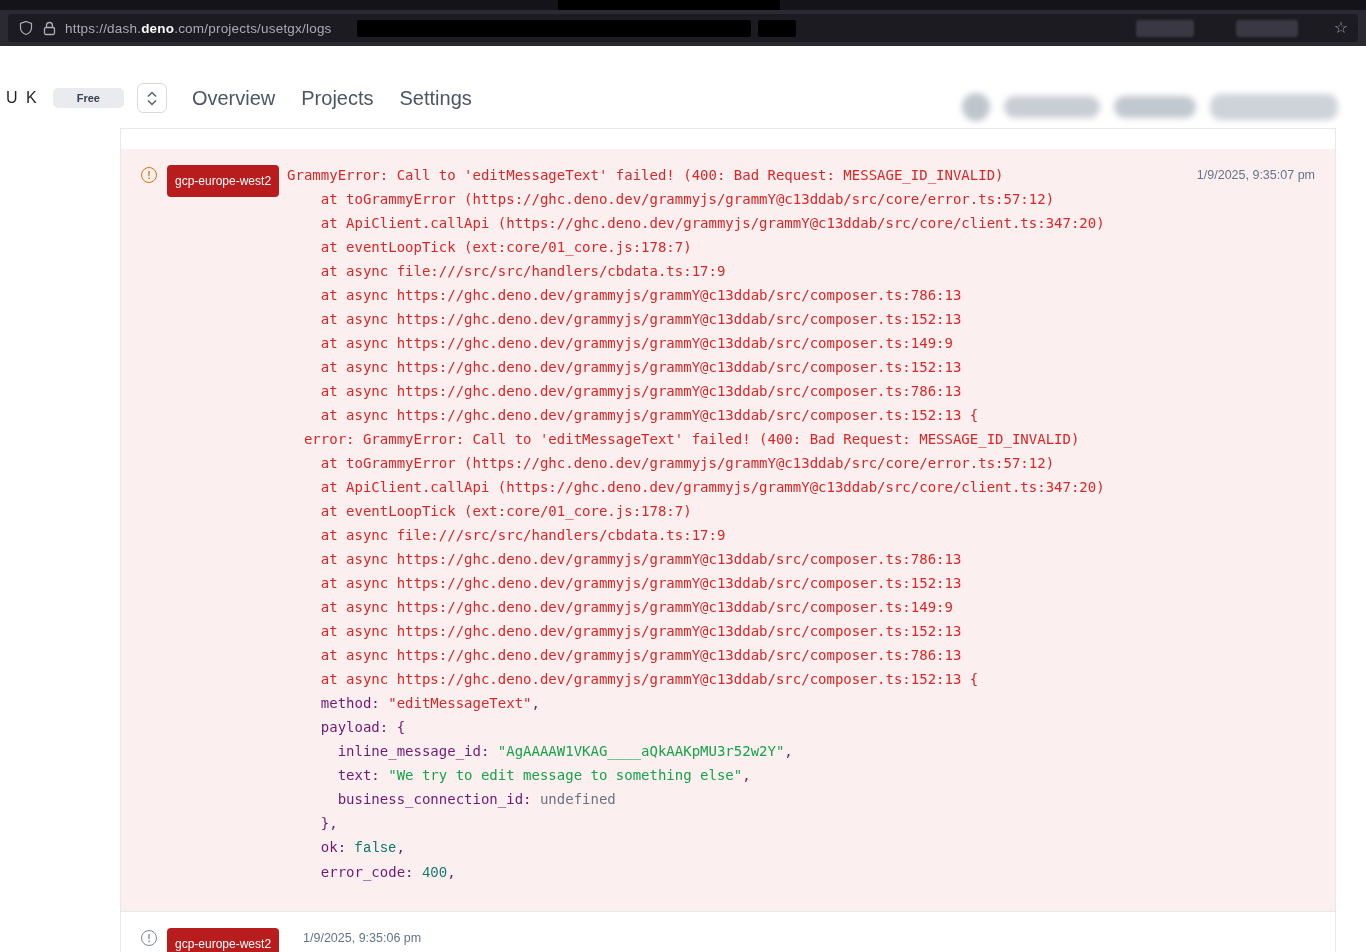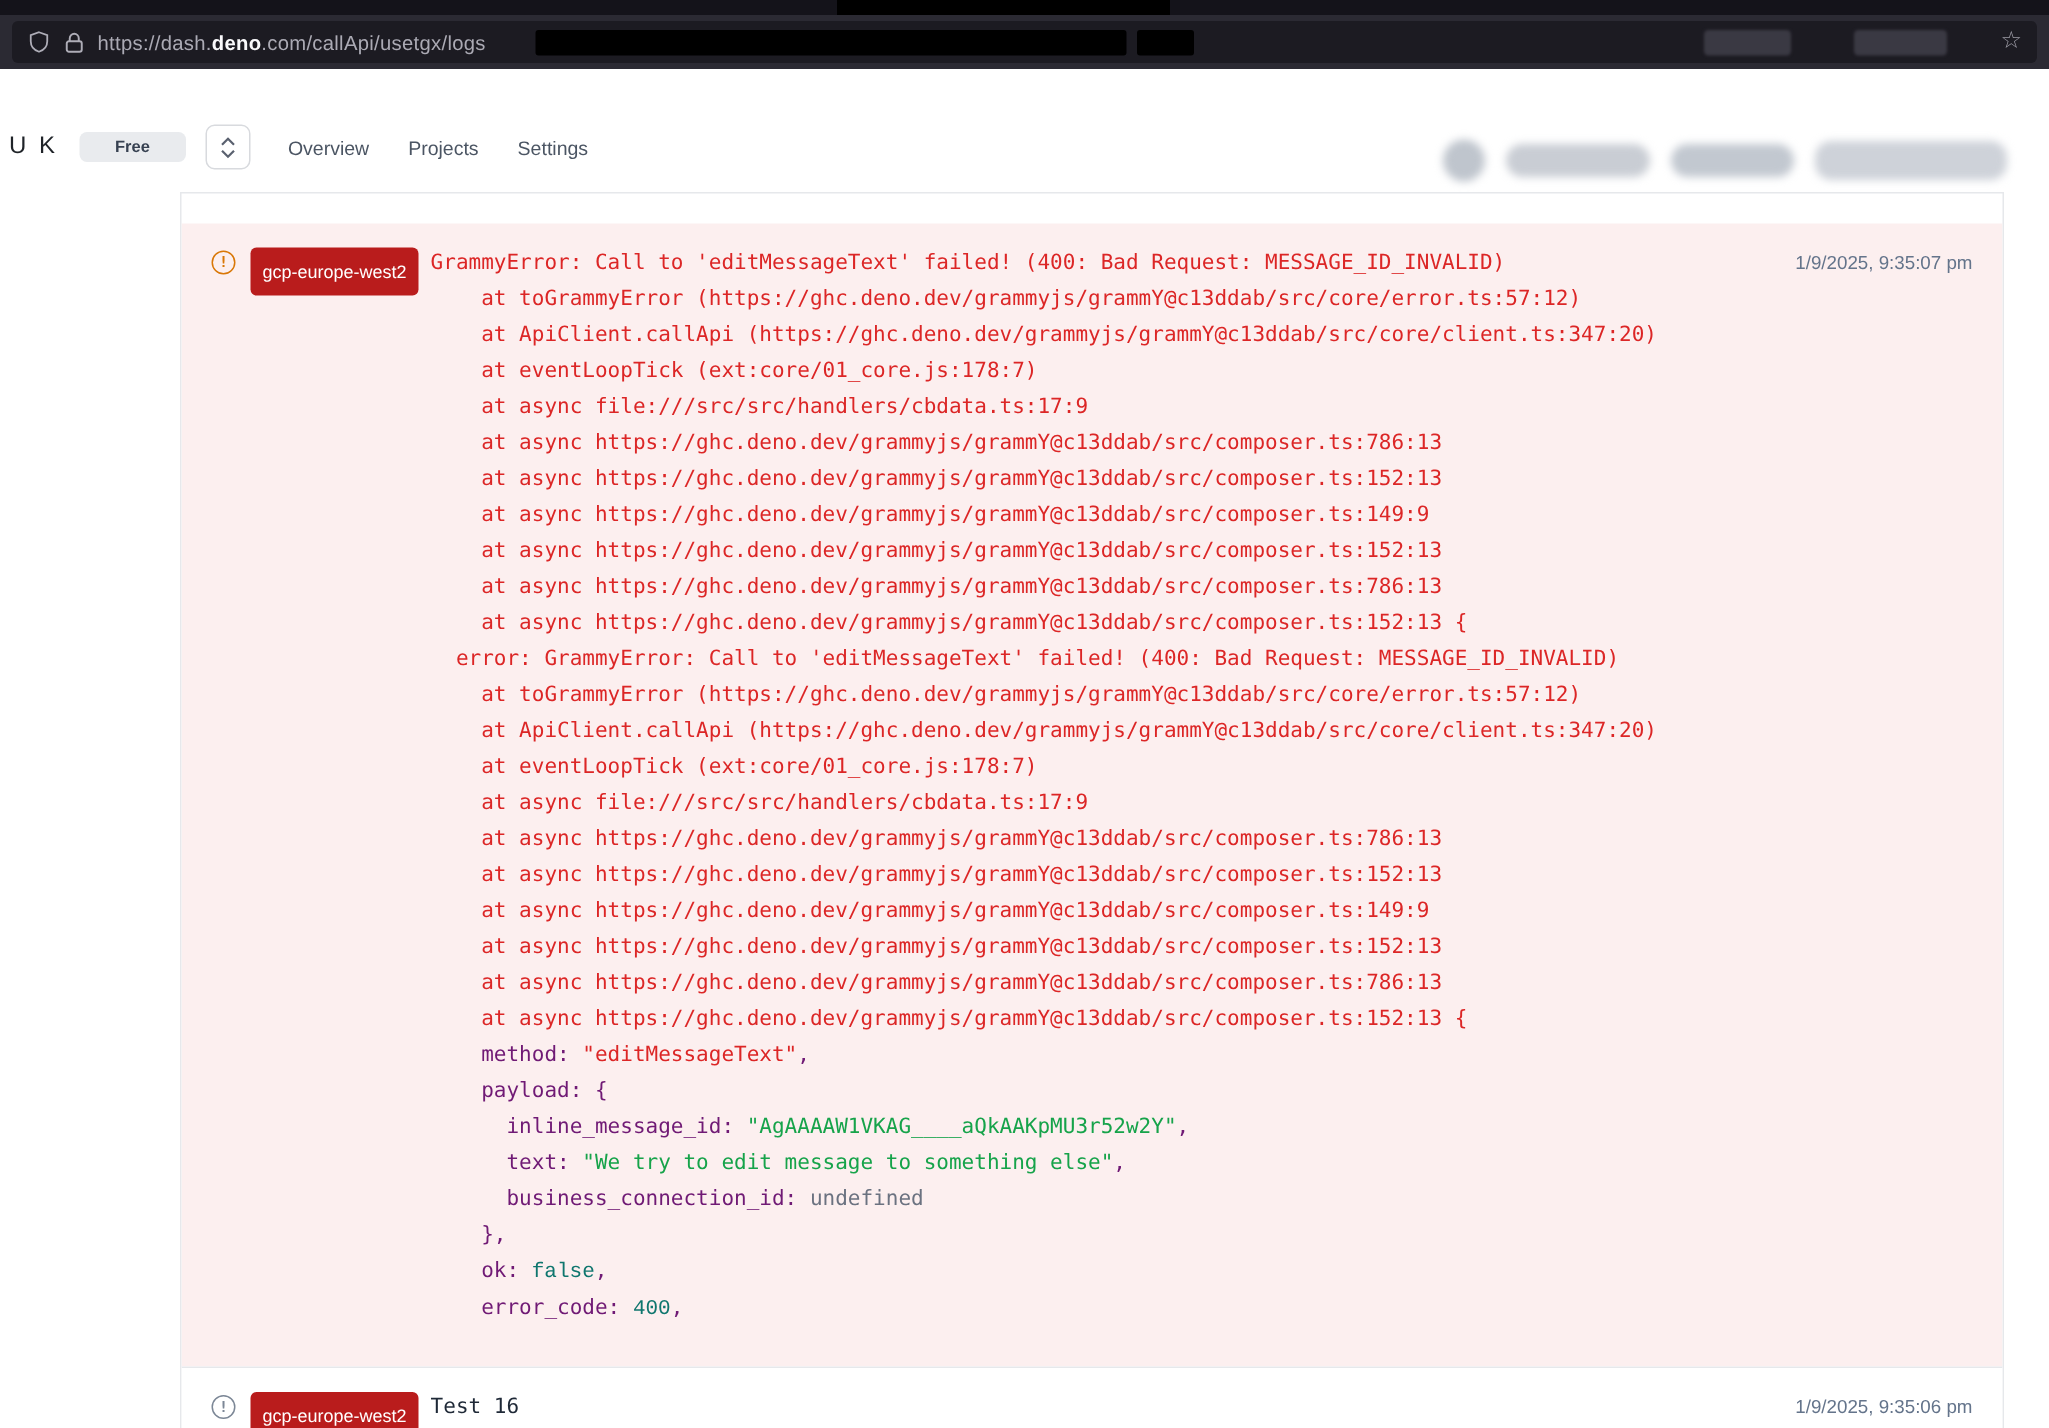--- a/index.html
+++ b/index.html
@@ -38,21 +38,21 @@
   .plan-badge {
     margin-left: 14px; background: #e9ebee; color: #374151;
     font-size: 11px; font-weight: bold; padding: 4px 24px; border-radius: 5px;
   }
   .switcher-button {
     margin-left: 13px; width: 30px; height: 30px;
     border: 1px solid #d8dade; border-radius: 6px;
     display: flex; align-items: center; justify-content: center; cursor: pointer;
   }
   .main-nav { display: flex; align-items: center; margin-left: 25px; gap: 26px; }
-  .nav-link { font-size: 13px; color: #4b5563; text-decoration: none; cursor: pointer; }
+  .nav-link { font-size: 20px; color: #4b5563; text-decoration: none; cursor: pointer; }
   .header-redacted { position: absolute; right: 28px; top: 33px; display: flex; align-items: center; gap: 14px; }
   .blob { display: inline-block; height: 22px; border-radius: 11px; background: #c9cdd4; filter: blur(3px); }
   .blob-circle { width: 28px; height: 28px; border-radius: 50%; background: #bfc5cd; }
 
   
   .log-panel {
     position: absolute; top: 128px; left: 120px; width: 1216px; bottom: 0;
     background: #fff;
     border-top: 1px solid #e6e8eb; border-left: 1px solid #e6e8eb; border-right: 1px solid #e6e8eb;
     padding-top: 20px; overflow: hidden;
@@ -98,21 +98,21 @@
         <svg width="16" height="16" viewBox="0 0 16 16" fill="none" stroke="#aeadb7" stroke-width="1.2">
           <path d="M8 1.5l5.5 2v4c0 3.5-2.5 6-5.5 7-3-1-5.5-3.5-5.5-7v-4z"></path>
         </svg>
       </span>
       <span class="chrome-icon">
         <svg width="13" height="15" viewBox="0 0 13 15" fill="none" stroke="#aeadb7" stroke-width="1.3">
           <rect x="1.5" y="6.5" width="10" height="7" rx="1.5"></rect>
           <path d="M3.5 6.5V4.5a3 3 0 0 1 6 0v2"></path>
         </svg>
       </span>
-      <span class="url-text"><span>https://dash.</span><span class="url-domain">deno</span><span>.com/callApi/usetgx/logs</span></span>
+      <span class="url-text"><span>https://dash.</span><span class="url-domain">deno</span><span>.com/projects/usetgx/logs</span></span>
       <span class="url-spacer"></span>
       <span class="star">☆</span>
       <div class="redact" style="left:349px; top:6px; width:394px; height:17px; border-radius:2px;"></div>
       <div class="redact" style="left:750px; top:6px; width:38px; height:17px; border-radius:2px;"></div>
       <div class="redact-soft" style="left:1128px; top:6px; width:58px; height:17px;"></div>
       <div class="redact-soft" style="left:1228px; top:6px; width:62px; height:17px;"></div>
     </div>
   </div>
 </div>
 
@@ -173,17 +173,16 @@
 <span class="c-key">      text: </span><span class="c-str">"We try to edit message to something else"</span><span class="c-key">,</span>
 <span class="c-key">      business_connection_id: </span><span class="c-und">undefined</span>
 <span class="c-key">    },</span>
 <span class="c-key">    ok: </span><span class="c-num">false</span><span class="c-key">,</span>
 <span class="c-key">    error_code: </span><span class="c-num">400</span><span class="c-key">,</span></pre>
         <span class="entry-timestamp">1/9/2025, 9:35:07 pm</span>
       </div>
       <div class="log-entry log-entry--info">
         <span class="entry-icon icon-info">!</span>
         <span class="region-badge">gcp-europe-west2</span>
-        <pre class="entry-message"><span class="c-plain">Test 16</span></pre>
         <span class="entry-timestamp">1/9/2025, 9:35:06 pm</span>
       </div>
     </div>
 </main>
 
 </body></html>

